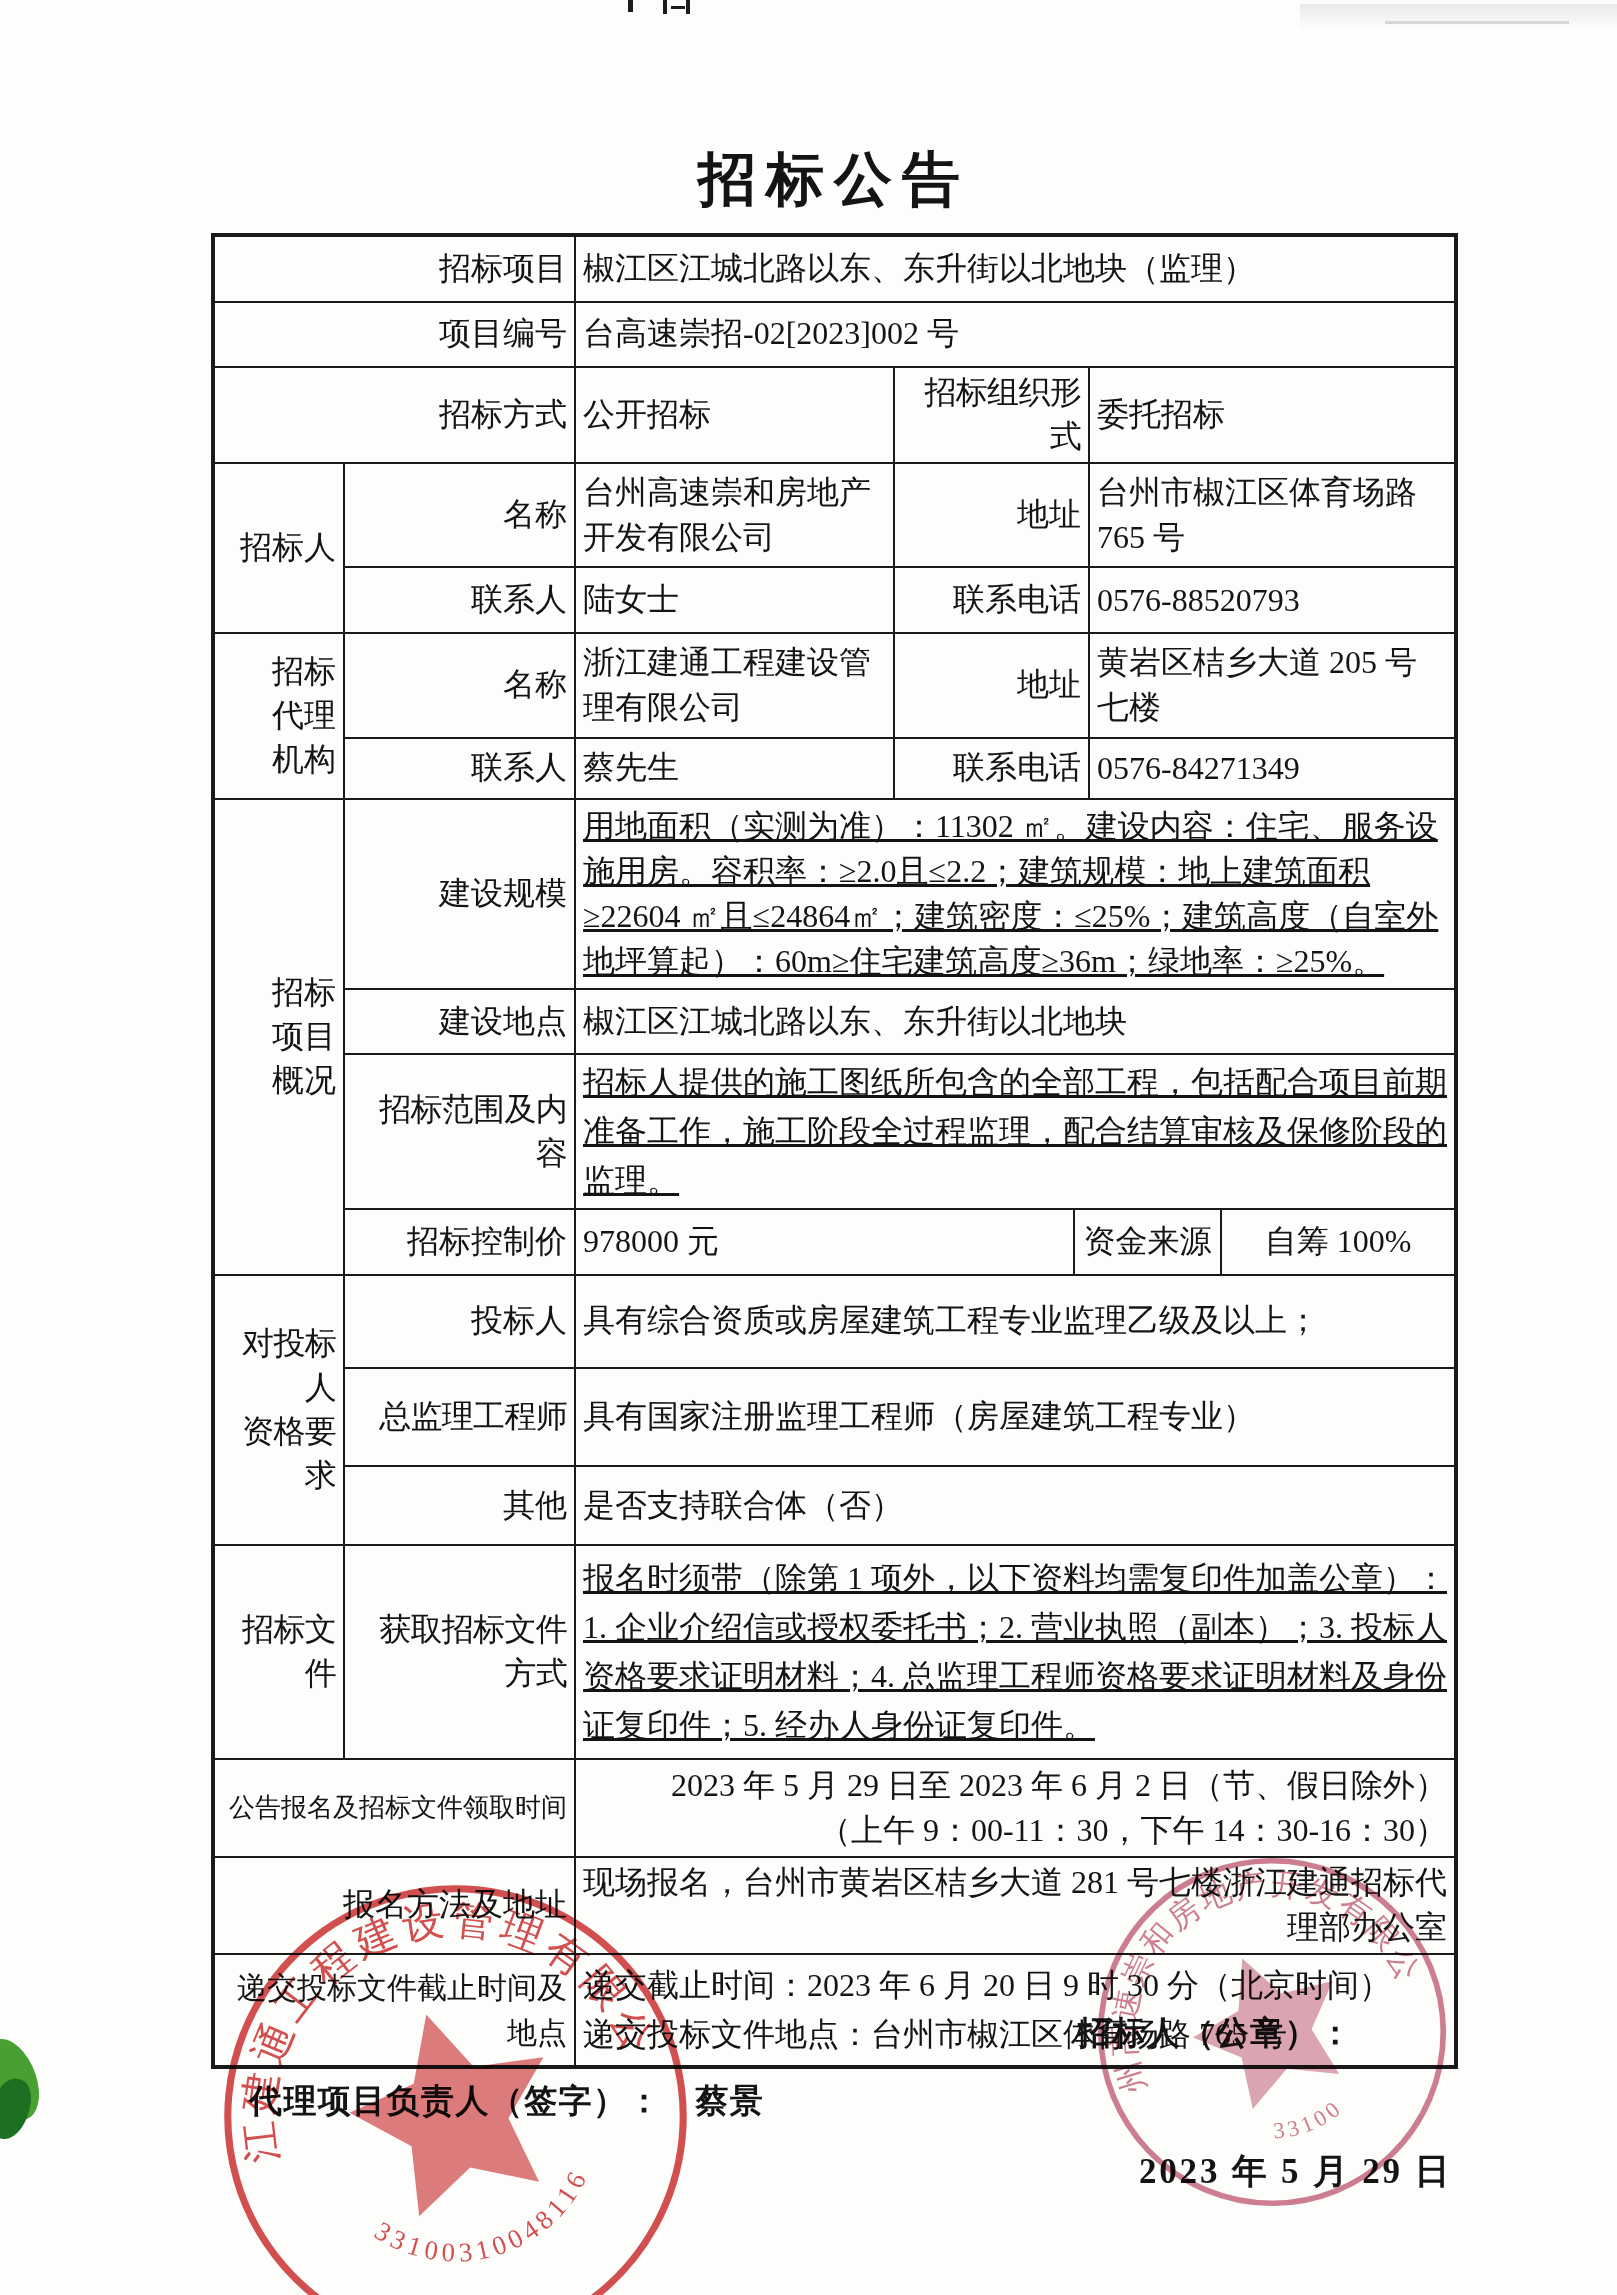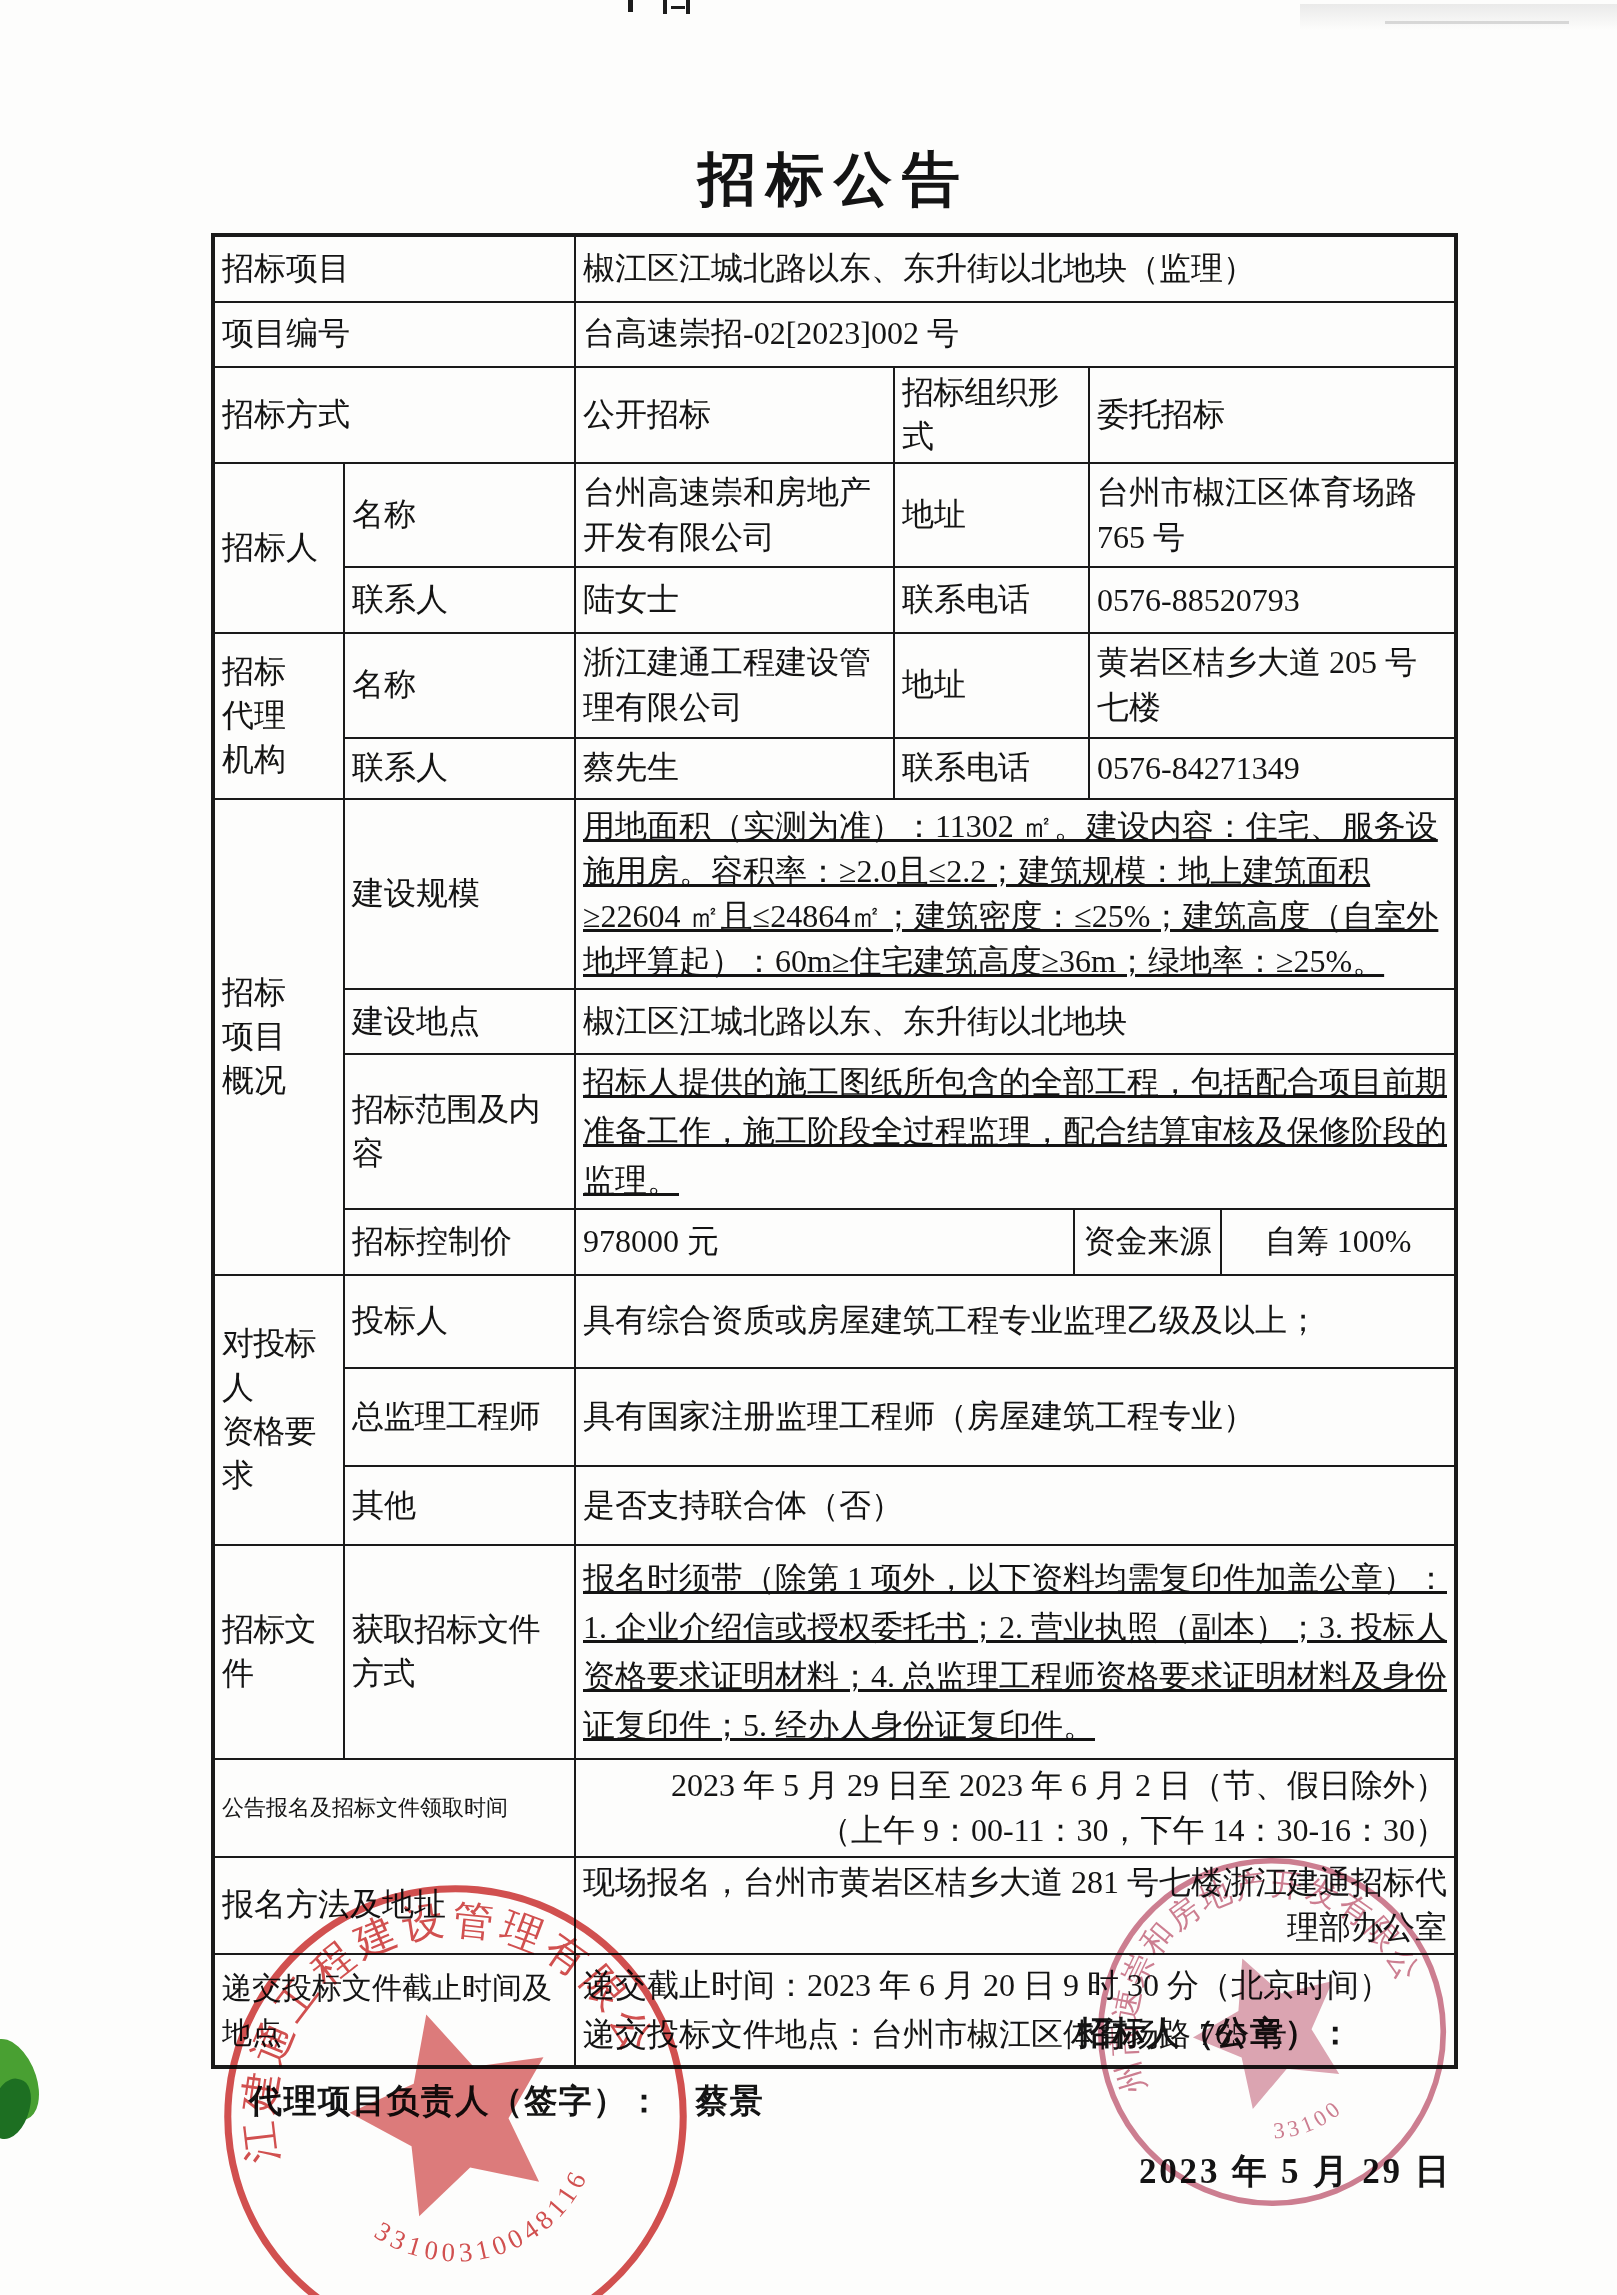--- a/index.html
+++ b/index.html
@@ -4,21 +4,21 @@
 <style>
   html,body{margin:0;padding:0;background:#ffffff;}
   .page{position:relative;width:1617px;height:2295px;background:#fdfdfc;overflow:hidden;
         font-family:"Liberation Serif","DejaVu Serif",serif;color:#141414;}
   .title{position:absolute;left:212px;top:141px;width:1244px;text-align:center;
          font-size:58px;font-weight:bold;letter-spacing:10px;}
   table.doc{position:absolute;left:211px;top:233px;width:1245px;border-collapse:collapse;
             table-layout:fixed;border:4.2px solid #1a1a1a;}
   table.doc td{border:2.8px solid #1a1a1a;font-size:32px;padding:2.8px 7px;vertical-align:middle;
                overflow:hidden;}
-  td.lab{text-align:left;padding:2.8px 2.8px;}
+  td.lab{text-align:right;padding:2.8px 2.8px;}
   td.cont{text-align:left;}
   .pre{white-space:pre-line;}
   .just{text-align:justify;text-decoration:underline;}
   .ctr{text-align:center;}
   .tight{font-size:29px;letter-spacing:-0.7px;}
   .lh64{line-height:45px;text-align:right;}
   .lh70{line-height:49px;}
   .nopad{padding:0 !important;}
   .price-row{display:flex;height:100%;align-items:stretch;}
   .price-row .seg{display:flex;align-items:center;padding:0 7px;box-sizing:border-box;}
@@ -151,21 +151,21 @@
       <td class="lab">其他</td>
       <td colspan="3" class="cont">是否支持联合体（否）</td>
     </tr>
     <tr class="h300">
       <td class="lab tight">招标文件</td>
       <td class="lab tight">获取招标文件方式</td>
       <td colspan="3" class="cont just pre lh70">报名时须带（除第 1 项外，以下资料均需复印件加盖公章）：
 1. 企业介绍信或授权委托书；2. 营业执照（副本）；3. 投标人资格要求证明材料；4. 总监理工程师资格要求证明材料及身份证复印件；5. 经办人身份证复印件。</td>
     </tr>
     <tr class="h130">
-      <td colspan="2" class="lab lh64" style="font-size:22px;">公告报名及招标文件领取时间</td>
+      <td colspan="2" class="lab lh64" style="font-size:26px;">公告报名及招标文件领取时间</td>
       <td colspan="3" class="ctr pre lh64">2023 年 5 月 29 日至 2023 年 6 月 2 日（节、假日除外）
 （上午 9：00-11：30，下午 14：30-16：30）</td>
     </tr>
     <tr class="h130">
       <td colspan="2" class="lab">报名方法及地址</td>
       <td colspan="3" class="ctr lh64">现场报名，台州市黄岩区桔乡大道 281 号七楼浙江建通招标代理部办公室</td>
     </tr>
     <tr class="h155">
       <td colspan="2" class="lab lh64" style="font-size:30px;">递交投标文件截止时间及地点</td>
       <td colspan="3" class="cont pre lh70">递交截止时间：2023 年 6 月 20 日 9 时 30 分（北京时间）

